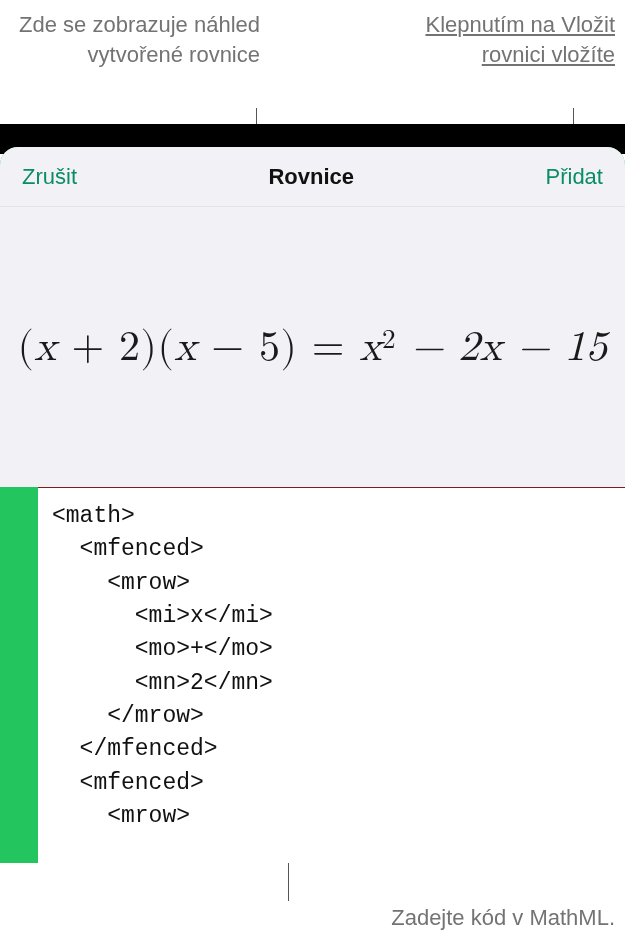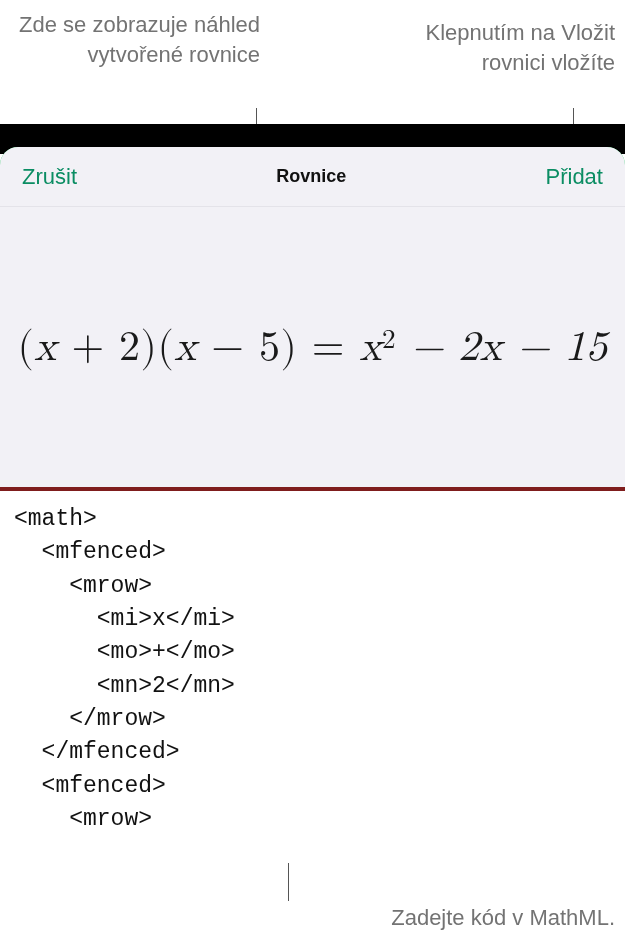--- a/index.html
+++ b/index.html
@@ -17,23 +17,24 @@
       line-height: 1.35;
       color: #737373;
       text-align: right;
     }
     .callout-left {
       top: 10px;
       left: 10px;
       width: 250px;
     }
     .callout-right {
-      top: 18px;
+      top: 10px;
       right: 10px;
       width: 225px;
+      text-decoration: underline;
     }
     .callout-bottom {
       bottom: 6px;
       right: 10px;
       width: 380px;
       text-align: right;
       margin-top: 16px;
     }
     .callout-line {
       position: absolute;
@@ -96,21 +97,21 @@
       padding: 0 22px;
       background: #f2f1f6;
       border-bottom: 1px solid #e4e3e9;
     }
     .toolbar .btn {
       font-size: 22px;
       color: #0b8d63;
       cursor: pointer;
     }
     .toolbar .title {
-      font-size: 18px;
+      font-size: 22px;
       font-weight: 600;
       color: #111;
     }
     .preview {
       flex: 0 0 280px;
       display: flex;
       align-items: center;
       justify-content: center;
       background: #f2f1f6;
       padding: 16px 6px;
@@ -120,28 +121,29 @@
       font-size: 42px;
       color: #1a1a1a;
       white-space: nowrap;
       letter-spacing: 0.5px;
     }
     .preview .eqn .var { font-style: italic; }
     .preview .eqn sup { font-size: 0.65em; vertical-align: 0.45em; }
     .editor {
       flex: 1;
       background: #ffffff;
-      border-top: 4px solid #7f1d1d;
+      border-top: 1px solid #7f1d1d;
       padding: 12px 14px;
       font-family: ui-monospace, Menlo, Monaco, "Courier New", monospace;
       font-size: 23px;
       line-height: 1.45;
       color: #111;
       white-space: pre;
       overflow: hidden;
+      margin-left: 38px;
     }
   </style>
 </head>
 <body>
 
 <div class="callout callout-left">Zde se zobrazuje náhled vytvořené rovnice</div>
 <div class="callout callout-right">Klepnutím na Vložit rovnici vložíte</div>
 <div class="callout callout-bottom">Zadejte kód v MathML.</div>
 
 <div class="callout-line line-left"></div>

